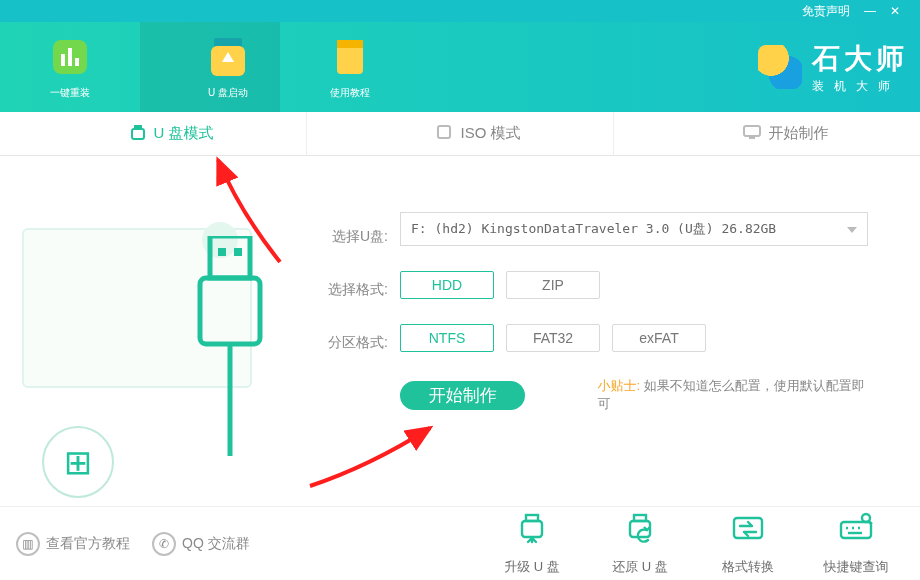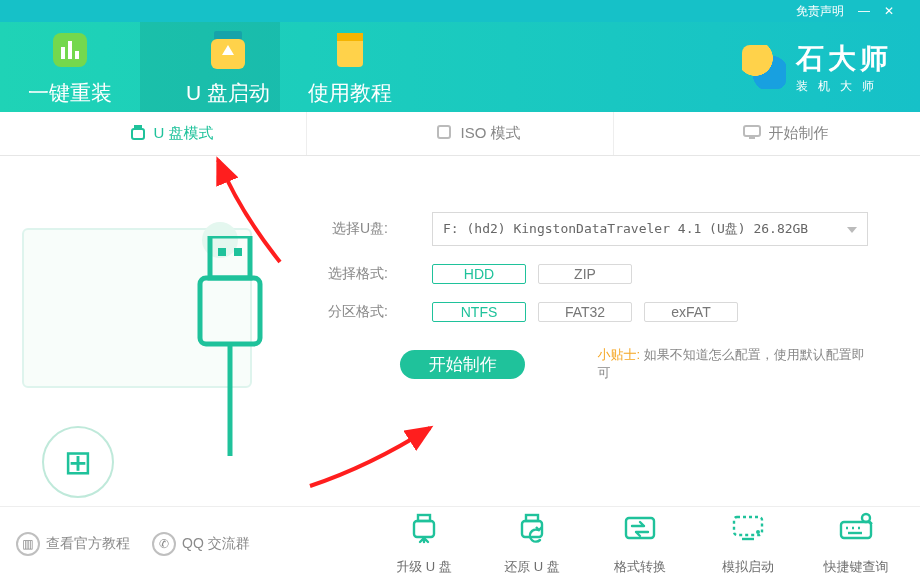--- a/index.html
+++ b/index.html
@@ -1,44 +1,44 @@
 <!DOCTYPE html>
 <html><head>
 <meta charset="utf-8">
 <style>
   * { box-sizing: border-box; margin: 0; padding: 0; }
   body { font-family: "Microsoft YaHei", Arial, sans-serif; width: 920px; height: 580px; overflow: hidden; background: #fff; }
-  .titlebar { height: 22px; background: #16c1c8; display: flex; justify-content: flex-end; align-items: center; padding-right: 26px; gap: 14px; color: #fff; font-size: 12px; }
+  .titlebar { height: 22px; background: #16c1c8; display: flex; justify-content: flex-end; align-items: center; padding-right: 20px; gap: 14px; color: #fff; font-size: 12px; }
   .titlebar .win-btn { cursor: pointer; }
   .header { height: 90px; background: linear-gradient(90deg,#1fd3b6 0%,#16c1c8 100%); display: flex; align-items: stretch; }
   .nav { display: flex; }
-  .nav-item { width: 140px; display: flex; flex-direction: column; align-items: center; justify-content: center; gap: 6px; color: #fff; font-size: 21px; cursor: pointer; }
+  .nav-item { width: 140px; display: flex; flex-direction: column; align-items: center; justify-content: center; gap: 6px; color: #fff; font-size: 10px; cursor: pointer; }
   .nav-item.active { background: rgba(0,0,0,0.08); padding-left: 36px; }
   .nav-item .nav-icon { width: 46px; height: 46px; display: flex; align-items: center; justify-content: center; }
-  .brand { margin-left: auto; display: flex; align-items: center; padding-right: 28px; gap: 10px; color: #fff; }
+  .brand { margin-left: auto; display: flex; align-items: center; padding-right: 12px; gap: 10px; color: #fff; }
   .brand-logo { width: 44px; height: 44px; border-radius: 8px; background: radial-gradient(circle at 30% 30%, #ffd24a 0 40%, transparent 41%), radial-gradient(circle at 65% 65%, #18a0e0 0 44%, transparent 45%); }
   .brand-text .b1 { font-size: 28px; font-weight: 700; letter-spacing: 4px; }
   .brand-text .b2 { font-size: 12px; letter-spacing: 10px; }
   .tabs { height: 44px; border-bottom: 1px solid #e6e6e6; display: flex; }
   .tab { flex: 1; display: flex; align-items: center; justify-content: center; gap: 8px; font-size: 15px; color: #888; cursor: pointer; border-right: 1px solid #eee; padding-left: 37px; }
   .tab:last-child { border-right: none; }
   .tab.active { color: #1fc29b; font-weight: 500; }
   .main { position: relative; height: 350px; display: flex; }
   .illus { width: 300px; position: relative; }
   .illus-bg { position:absolute; left:22px; top:72px; width:230px; height:160px; background:#f8fdfa; border:2px solid #def4ed; border-radius:6px; }
   .illus-win { position:absolute; right:12px; top:-8px; width:36px; height:36px; background:#e4f7ef; border-radius:50%; }
   .illus-badge { position:absolute; left:42px; bottom:8px; width:72px; height:72px; background:#fff; border:2px solid #bfe9da; border-radius:50%; display:flex; align-items:center; justify-content:center; color:#1fc29b; font-size:34px; }
   .usb { position:absolute; right:24px; top:80px; }
   .controls { flex: 1; padding: 56px 52px 0 10px; }
-  .row { display: flex; align-items: center; margin-bottom: 18px; gap: 32px; }
+  .row { display: flex; align-items: flex-end; margin-bottom: 25px; }
   .row-label { width: 78px; color: #888; font-size: 14px; text-align: right; margin-right: 12px; }
   .select { flex: 1; height: 34px; border: 1px solid #d9d9d9; display: flex; align-items: center; padding: 0 10px; color: #666; font-size: 13px; cursor: pointer; position: relative; font-family: monospace; }
   .select .triangle { position:absolute; right:10px; top:14px; width:0;height:0;border-left:5px solid transparent;border-right:5px solid transparent;border-top:6px solid #bbb; }
   .opt-group { display: flex; gap: 12px; }
-  .opt { width: 94px; height: 20px; border: 1px solid #d9d9d9; display: flex; align-items: center; justify-content: center; color: #777; font-size: 14px; cursor: pointer; border-radius:2px; }
+  .opt { width: 94px; height: 28px; border: 1px solid #d9d9d9; display: flex; align-items: center; justify-content: center; color: #777; font-size: 14px; cursor: pointer; border-radius:2px; }
   .opt.selected { border-color: #1fc29b; color: #1fc29b; font-weight: 500; }
   .action-row { display:flex; align-items:center; margin-top: 24px; margin-left: 90px; gap: 24px; }
   .big-btn { width: 130px; height: 29px; background:#1fc29b; color:#fff; border-radius:22px; display:flex; align-items:center; justify-content:center; font-size:17px; cursor:pointer; }
   .tip { font-size: 13px; color:#888;margin-left:48px; }
   .tip .tip-label { color:#f5a623; }
   .arrow { position:absolute; pointer-events:none; }
   .footer { height: 74px; border-top: 1px solid #eee; display:flex; align-items:center; }
   .foot-left { display:flex; gap:22px; padding-left:16px; }
   .foot-link { display:flex; align-items:center; gap:6px; color:#8a8a8a; font-size:14px; cursor:pointer; }
   .foot-link .circ { width:24px; height:24px; border:2px solid #bfbfbf; border-radius:50%; display:flex; align-items:center; justify-content:center; font-size:12px; }
@@ -132,21 +132,21 @@
       <rect x="48" y="12" width="8" height="8" fill="#1fc29b"></rect>
       <rect x="14" y="42" width="60" height="66" rx="6" fill="none" stroke="#1fc29b" stroke-width="5"></rect>
       <line x1="44" y1="108" x2="44" y2="220" stroke="#1fc29b" stroke-width="5"></line>
     </svg>
   </div>
 
   <div class="controls">
     <div class="row">
       <div class="row-label">选择U盘:</div>
       <div class="select">
-        <span>F: (hd2) KingstonDataTraveler 4.1 (U盘) 26.82GB</span>
+        <span>F: (hd2) KingstonDataTraveler 3.0 (U盘) 26.82GB</span>
         <span class="triangle"></span>
       </div>
     </div>
 
     <div class="row">
       <div class="row-label">选择格式:</div>
       <div class="opt-group">
         <div class="opt selected">HDD</div>
         <div class="opt">ZIP</div>
       </div>
@@ -219,28 +219,20 @@
     </div>
     <div class="foot-item">
       <svg width="36" height="32" fill="none" stroke-width="2.4">
           <rect x="4" y="6" width="28" height="20" rx="3"></rect>
           <path d="M10 14 h12 M22 14 l-4 -4 M14 20 h12 M14 20 l4 4" stroke-linecap="round"></path>
         </svg>
       <span>格式转换</span>
     </div>
     <div class="foot-item">
       <svg width="36" height="32" fill="none" stroke-width="2.4">
-          <rect x="4" y="5" width="28" height="18" rx="3" stroke-dasharray="3 3"></rect>
-          <line x1="12" y1="27" x2="24" y2="27"></line>
-          <circle cx="28" cy="20" r="2" fill="#1fc29b" stroke="none"></circle>
-        </svg>
-      <span>模拟启动</span>
-    </div>
-    <div class="foot-item">
-      <svg width="36" height="32" fill="none" stroke-width="2.4">
           <rect x="3" y="10" width="30" height="16" rx="3"></rect>
           <line x1="8" y1="16" x2="10" y2="16"></line>
           <line x1="14" y1="16" x2="16" y2="16"></line>
           <line x1="20" y1="16" x2="22" y2="16"></line>
           <line x1="10" y1="21" x2="24" y2="21"></line>
           <circle cx="28" cy="6" r="4"></circle>
           <line x1="31" y1="9" x2="34" y2="12"></line>
         </svg>
       <span>快捷键查询</span>
     </div>

